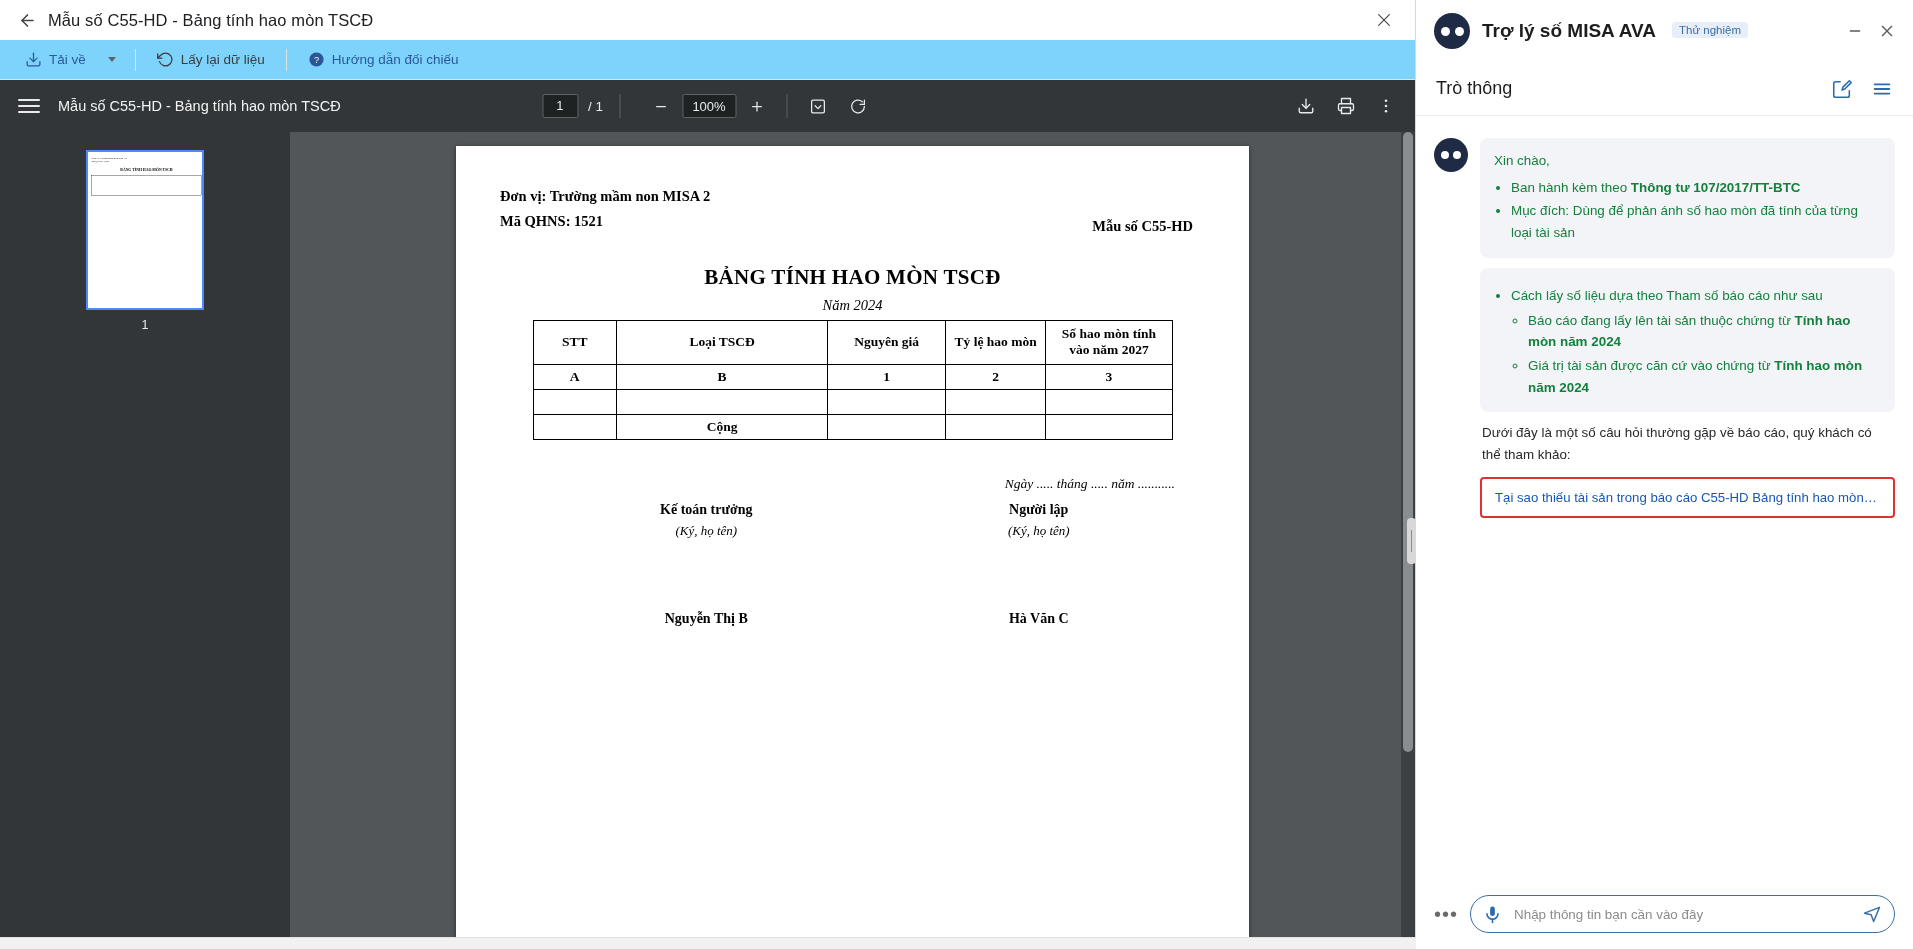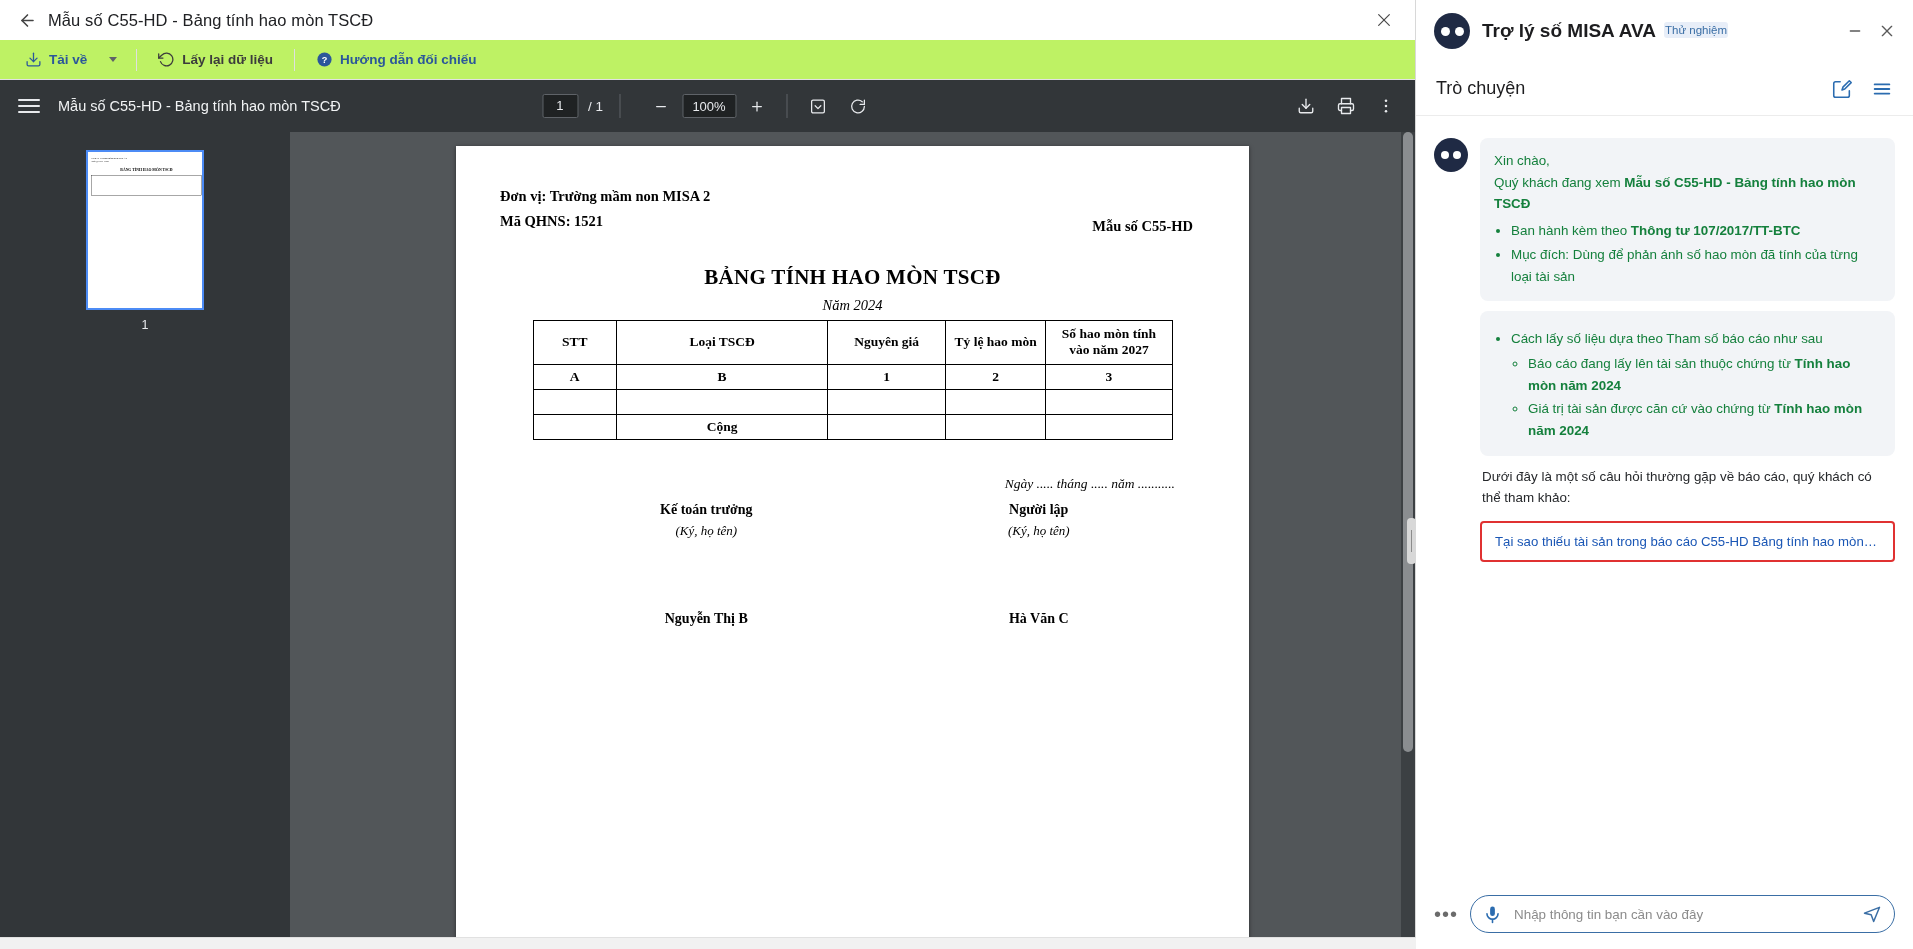--- a/index.html
+++ b/index.html
@@ -57,24 +57,23 @@
     color: #4a4a4a;
     cursor: pointer;
   }
 
   .toolbar {
     height: 40px;
     flex: 0 0 40px;
     display: flex;
     align-items: center;
     padding: 0 16px;
-    background: #bef264;
+    background: #7dd3fc;
     border-bottom: 1px solid #e2e2e2;
     gap: 6px;
-    font-weight: bold;
   }
   .tb-btn {
     display: flex; align-items: center; gap: 7px;
     padding: 4px 9px;
     border-radius: 3px;
     font-size: 13.5px;
     cursor: pointer;
     color: #2b579a;
     white-space: nowrap;
   }
@@ -317,23 +316,23 @@
   }
   .bot-avatar .eyes { display: flex; gap: 5px; }
   .bot-avatar .eyes i {
     width: 9px; height: 9px; background: #fff; border-radius: 50%; display: block;
   }
   .ava-title { font-size: 19px; font-weight: 700; color: #1d1d1f; }
   .badge {
     background: #e8eef8;
     color: #3a6ea5;
     font-size: 11.5px;
-    padding: 2px 1px;
+    padding: 2px 7px;
     border-radius: 3px;
-    margin-left: 8px;
+    margin-left: 16px;
     position: relative;
     top: -1px;
   }
   .win-ctl {
     margin-left: auto;
     display: flex; align-items: center; gap: 16px;
     color: #5a5a5a;
   }
   .win-ctl div { cursor: pointer; font-size: 17px; line-height: 1; }
 
@@ -672,21 +671,21 @@
         <div>
           <svg width="16" height="16" viewBox="0 0 24 24" stroke="#5a5a5a" stroke-width="2" stroke-linecap="round">
               <line x1="5" y1="5" x2="19" y2="19"></line>
               <line x1="19" y1="5" x2="5" y2="19"></line>
             </svg>
         </div>
       </div>
     </div>
 
     <div class="chat-head">
-      <div class="lbl">Trò chuyện</div>
+      <div class="lbl">Trò thông</div>
       <div class="acts">
         <div>
           <svg width="22" height="22" viewBox="0 0 24 24" fill="none" stroke="#2b6cb0" stroke-width="1.7" stroke-linecap="round" stroke-linejoin="round">
               <path d="M20 14v5a2 2 0 0 1-2 2H5a2 2 0 0 1-2-2V6a2 2 0 0 1 2-2h5"></path>
               <polygon points="13 10 20 3 22 5 15 12 12 13"></polygon>
             </svg>
         </div>
         <div>
           <svg width="22" height="22" viewBox="0 0 24 24" stroke="#2b6cb0" stroke-width="2" stroke-linecap="round">
               <line x1="4" y1="7" x2="20" y2="7"></line>
@@ -702,23 +701,20 @@
         <div class="msg-av">
             <div class="eyes">
               <i></i>
               <i></i>
             </div>
           </div>
         <div class="msg-col">
 
           <div class="bubble">
             <div>Xin chào,</div>
-            <div>
-              <span>Quý khách đang xem </span><b>Mẫu số C55-HD - Bảng tính hao mòn TSCĐ</b>
-            </div>
             <ul>
               <li><span>Ban hành kèm theo </span><b>Thông tư 107/2017/TT-BTC</b></li>
               <li><span>Mục đích: Dùng để phản ánh số hao mòn đã tính của từng loại tài sản</span></li>
             </ul>
           </div>
 
           <div class="bubble">
             <ul>
               <li>
                 <span>Cách lấy số liệu dựa theo Tham số báo cáo như sau</span>

